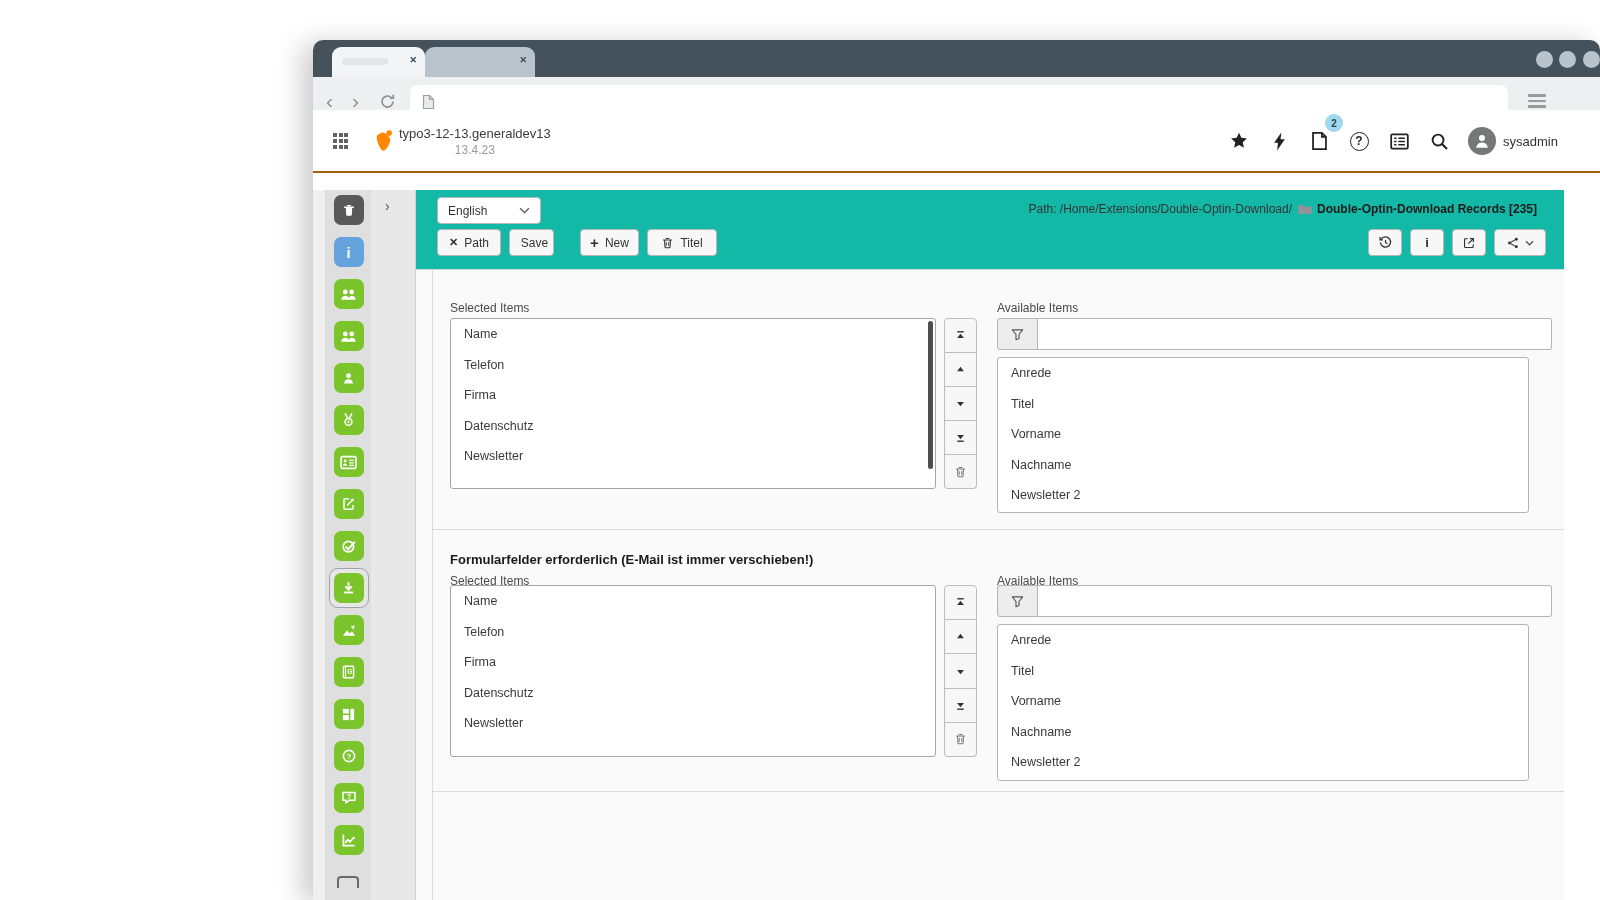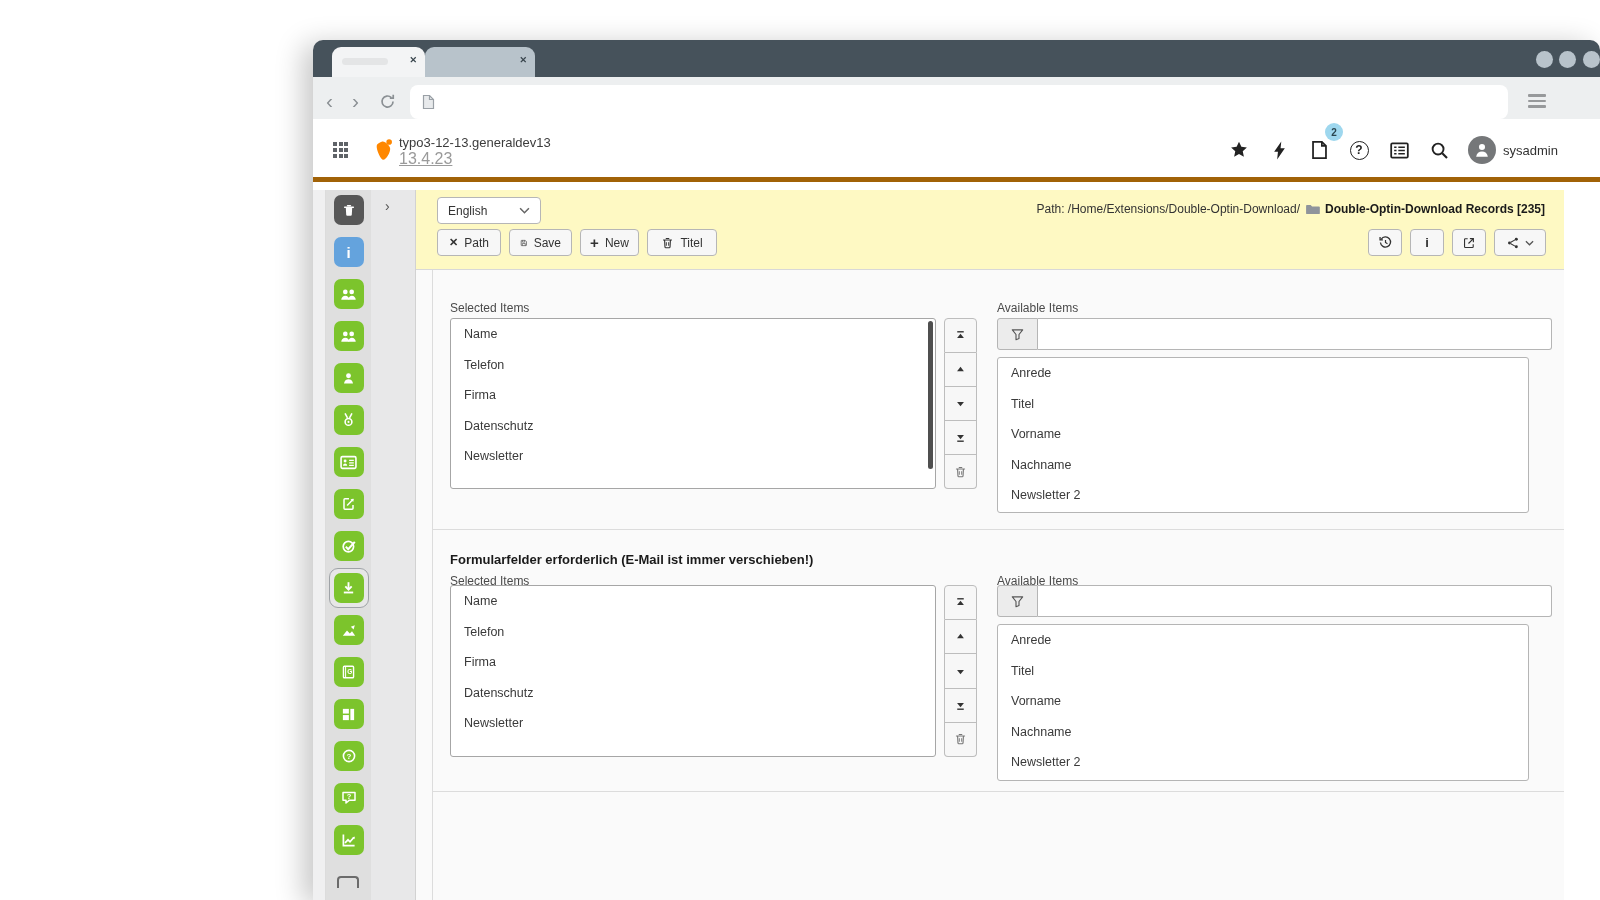--- a/index.html
+++ b/index.html
@@ -18,26 +18,26 @@
   .tabclose { position:absolute; right:8px; top:8px; font-size:9px; font-weight:bold; color:#39454d; cursor:default; }
   .windots span { position:absolute; top:11px; width:17px; height:17px; border-radius:50%; background:#b8c3cb; }
 
   .btoolbar { position:absolute; left:0; top:37px; width:100%; height:50px; background:#edeff0; border-bottom:1px solid #dcdee0; }
   .navglyph { position:absolute; top:11px; font-size:21px; color:#8b9094; line-height:26px; }
   .addressbar { position:absolute; left:97px; top:8px; width:1098px; height:34px; background:#fff; border-radius:8px; }
   .hamburger { position:absolute; left:1215px; top:17px; width:18px; }
   .hamburger i { display:block; height:2.5px; background:#97999b; margin-bottom:3px; border-radius:1px; }
 
   
-  .t3bar { position:absolute; left:0; top:79px; width:100%; height:63px; background:#fff; border-bottom:5px solid #a16207; }
+  .t3bar { position:absolute; left:0; top:70px; width:100%; height:63px; background:#fff; border-bottom:2px solid #a16207;text-align:center; }
   .gridicon { position:absolute; left:20px; top:23px; width:17px; height:17px; display:grid; grid-template-columns:repeat(3,4px); grid-gap:1.5px; }
   .gridicon i { width:4px; height:4px; background:#5f6368; }
   .t3logo { position:absolute; left:56px; top:18px; }
   .sitename { position:absolute; left:86px; top:16px; font-size:13px; color:#3c3c3c; line-height:16px; }
-  .siteversion { font-size:16px; color:#9a9a9a;text-decoration:underline; }
+  .siteversion { font-size:12px; color:#9a9a9a; }
   .t3right { position:absolute; top:13px; width:36px; height:36px; display:flex; align-items:center; justify-content:center; }
   .badge { position:absolute; left:1012px; top:4px; width:18px; height:18px; border-radius:50%; background:#9ed7ee; color:#29454f;
            font-size:10px; font-weight:bold; display:flex; align-items:center; justify-content:center; z-index:3; }
   .avatar { position:absolute; left:1155px; top:17px; width:28px; height:28px; border-radius:50%; background:#757779;
             display:flex; align-items:center; justify-content:center; }
   .username { position:absolute; left:1190px; top:24px; font-size:13px; color:#333; }
   .helpcircle { width:19px; height:19px; border:1.6px solid #222; border-radius:50%; display:flex; align-items:center; justify-content:center;
                 font-size:12px; font-weight:bold; color:#222; }
 
   
@@ -49,26 +49,26 @@
   .mod.g { background:#7cc42c; } .mod.b { background:#64a3dd; } .mod.dk { background:#585858; }
   .mod .tx { color:#fff; font-weight:bold; font-size:14px; line-height:1; }
   .selwrap { padding:4px; border:1px solid #9fa3a7; border-radius:9px; background:#e7e7e7; margin:-5px 0; flex:none; }
   .partialmod { position:absolute; left:24px; top:686px; width:22px; height:12px; border:2px solid #6b6b6b; border-bottom:none; border-radius:4px 4px 0 0; }
   .navstrip { position:absolute; left:58px; top:0; width:45px; height:100%; background:#e8e8e9; border-right:1px solid #d2d2d2; }
   .navexpand { position:absolute; left:14px; top:8px; font-size:14px; color:#555; cursor:default; }
 
   
   .content { position:absolute; left:103px; top:0; width:1148px; height:100%; background:#fafafa; }
   .gutter { position:absolute; left:1251px; top:0; width:36px; height:100%; background:#fff; }
-  .docheader { position:absolute; left:0; top:0; width:1148px; height:80px; background:#fef9c3; border-bottom:1px solid #d8d8d8; }
+  .docheader { position:absolute; left:0; top:0; width:1148px; height:80px; background:#14b8a6; border-bottom:1px solid #d8d8d8; }
   .sel-lang { position:absolute; left:21px; top:7px; width:104px; height:27px; background:#fff; border:1px solid #b6b6b6; border-radius:4px;
               font-size:12px; color:#333; display:flex; align-items:center; padding:0 10px; justify-content:space-between; }
   .dbtn { position:absolute; top:39px; height:27px; background:#f7f7f7; border:1px solid #b6b6b6; border-radius:4px;
           font-size:12px; color:#333; display:flex; align-items:center; justify-content:center; gap:6px; padding:0 10px; }
-  .pathrow { position:absolute; right:19px; top:12px; font-size:12px; color:#333; display:flex; align-items:center; gap:5px; white-space:nowrap; }
+  .pathrow { position:absolute; right:27px; top:12px; font-size:12px; color:#333; display:flex; align-items:center; gap:5px; white-space:nowrap; }
   .pathrow b { color:#1a1a1a; }
 
   .formpanel { position:absolute; left:16px; top:80px; width:1132px; height:630px; border-left:1px solid #dcdcdc; }
   .fsection { position:absolute; left:0; width:100%; }
   .fsection.bline { border-bottom:1px solid #dcdcdc; }
   .fhead { position:absolute; left:17px; font-size:13px; font-weight:bold; color:#1a1a1a; }
   .flabel { position:absolute; font-size:12px; color:#4a4a4a; }
   .listbox { position:absolute; background:#fff; border:1px solid #a6a6a6; border-radius:3px; overflow:hidden; }
   .listbox li { list-style:none; height:30.5px; display:flex; align-items:center; padding:0 13px; font-size:12.5px; color:#3a3a3a; }
   .vscroll { position:absolute; right:2px; top:2px; width:5px; height:148px; background:#4f4f4f; border-radius:3px; }
@@ -319,21 +319,21 @@
           <span>English</span>
           <svg width="11" height="7" viewBox="0 0 10 6">
                 <path d="M1 1l4 4 4-4" fill="none" stroke="#666" stroke-width="1.4"></path>
               </svg>
         </div>
 
         <button class="dbtn" style="left:21px;width:64px">
           <span style="font-weight:bold;font-size:11px">✕</span>
           <span>Path</span>
         </button>
-        <button class="dbtn" style="left:93px;width:63px">
+        <button class="dbtn" style="left:93px;width:45px">
           <svg width="14" height="14" viewBox="0 0 16 16">
                 <path d="M2.5 3.5a1 1 0 0 1 1-1h7.3l2.7 2.7v7.3a1 1 0 0 1-1 1h-9a1 1 0 0 1-1-1z" fill="none" stroke="#333" stroke-width="1.3"></path>
                 <path d="M5 2.7v3.4h5V2.7M5 13.3V9h6v4.3" fill="none" stroke="#333" stroke-width="1.2"></path>
               </svg>
           <span>Save</span>
         </button>
         <button class="dbtn" style="left:164px;width:59px">
           <span style="font-size:15px;font-weight:bold;line-height:1">+</span>
           <span>New</span>
         </button>

